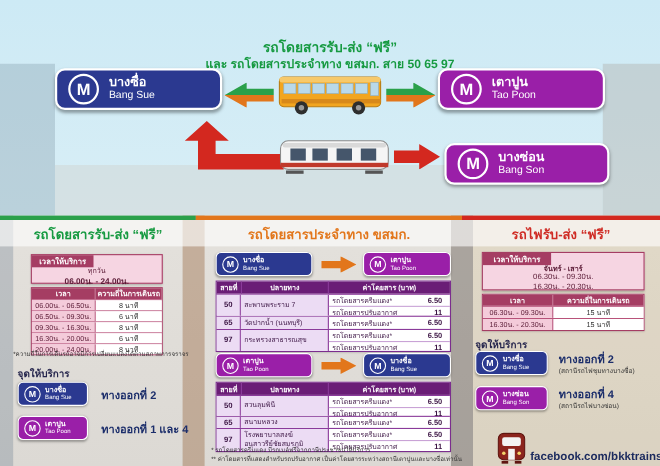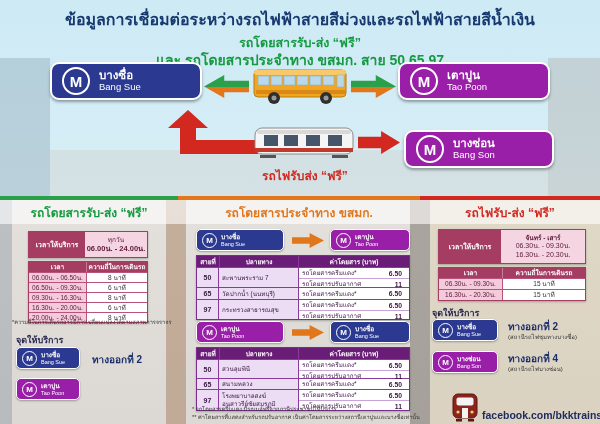--- a/index.html
+++ b/index.html
@@ -7,21 +7,21 @@
   .stage{position:relative;width:600px;height:424px;overflow:hidden;background:linear-gradient(#cdeaf5,#d8eef6 45%);}
   .abs{position:absolute;}
   
   .ph{position:absolute;opacity:.8;}
   .bottom-band{position:absolute;left:0;top:196px;width:600px;height:228px;
     background:linear-gradient(#e4e1dc,#dcd9d4);}
   .strip{position:absolute;top:196px;height:228px;}
   .overlayband{position:absolute;left:0;top:200px;width:600px;height:24px;background:rgba(255,255,255,.6);}
   .title{position:absolute;left:0;top:7px;width:600px;text-align:center;font-size:16px;font-weight:bold;color:#16386e;}
   .sub1{position:absolute;left:0;top:33px;width:600px;text-align:center;font-size:12.5px;font-weight:bold;color:#169a41;}
-  .sub2{position:absolute;left:0;top:49px;width:600px;text-align:center;font-size:14px;font-weight:bold;color:#169a41;}
+  .sub2{position:absolute;left:0;top:49px;width:600px;text-align:center;font-size:11px;font-weight:bold;color:#169a41;}
   
   .bbadge{position:absolute;height:38px;border-radius:9px;border:2px solid #fff;box-shadow:0 2px 3px rgba(0,0,0,.35);
     display:flex;align-items:center;gap:9px;padding:0 0 0 10px;color:#fff;box-sizing:border-box;}
   .bbadge .mc{width:24px;height:24px;border:2px solid #fff;border-radius:50%;display:flex;align-items:center;justify-content:center;
     font-weight:bold;font-size:15px;flex:0 0 auto;}
   .bbadge .th{font-size:11.5px;font-weight:bold;line-height:1.15;}
   .bbadge .en{font-size:9.5px;line-height:1.1;}
   .mbadge{position:absolute;height:22px;border-radius:5px;border:1.5px solid #fff;box-shadow:0 1px 2px rgba(0,0,0,.3);
     display:flex;align-items:center;gap:4px;padding:0 5px;color:#fff;box-sizing:border-box;}
   .mbadge .mc{width:13px;height:13px;border:1.2px solid #fff;border-radius:50%;display:flex;align-items:center;justify-content:center;
@@ -41,21 +41,21 @@
   
   .shead{position:absolute;top:202px;height:20px;display:flex;align-items:center;justify-content:center;
     font-size:12px;font-weight:bold;}
   
   .ptable{position:absolute;border:1px solid #a53d63;background:#fff;box-shadow:0 1px 2px rgba(0,0,0,.25);}
   .ptable .hrow{display:flex;background:#a53d63;color:#fff;}
   .ptable .hcell{display:flex;align-items:center;justify-content:center;text-align:center;font-size:6.5px;font-weight:bold;}
   .ptable .drow{display:flex;border-top:1px solid #b8527a;}
   .ptable .tcell{background:#f4cbda;color:#5a1a35;display:flex;align-items:center;justify-content:center;font-size:6.5px;}
   .ptable .fcell{background:#fff;color:#333;display:flex;align-items:center;justify-content:center;font-size:6.5px;border-left:1px solid #b8527a;}
-  .svc{position:absolute;border:1px solid #a53d63;background:#f6d5e2;display:flex;box-shadow:0 1px 2px rgba(0,0,0,.25);}
+  .svc{position:absolute;border:1px solid #a53d63;background:#f6d5e2;display:flex;box-shadow:0 1px 2px rgba(0,0,0,.25);flex-direction:column;}
   .svc .lab{background:#a53d63;color:#fff;display:flex;align-items:center;justify-content:center;font-size:7px;font-weight:bold;text-align:center;}
   .svc .val{flex:1;display:flex;flex-direction:column;align-items:center;justify-content:center;color:#5a1a35;line-height:1.25;}
   
   .btable{position:absolute;border:1.5px solid #7b2d8e;background:#fff;box-shadow:0 1px 2px rgba(0,0,0,.25);}
   .btable .hrow{display:flex;background:#6a1d76;color:#fff;height:11px;}
   .btable .hrow div{display:flex;align-items:center;justify-content:center;font-size:6.5px;font-weight:bold;}
   .bt-row{display:flex;border-top:1px solid #8a3a9a;}
   .bt-line{width:22px;background:#ecdcf4;color:#3c1544;display:flex;align-items:center;justify-content:center;
     font-size:7px;font-weight:bold;border-right:1px solid #8a3a9a;box-sizing:border-box;}
   .bt-dest{width:80px;background:#ecdcf4;color:#3c1544;display:flex;flex-direction:column;align-items:flex-start;justify-content:center;
@@ -79,21 +79,20 @@
 
   <div class="ph" style="left:0;top:58px;width:50px;height:138px;background:rgba(96,118,136,.3);"></div>
   <div class="ph" style="left:548px;top:58px;width:52px;height:138px;background:rgba(140,110,90,.25);"></div>
   <div class="ph" style="left:50px;top:150px;width:498px;height:46px;background:rgba(205,195,182,.35);"></div>
   <div class="bottom-band"></div>
   <div class="strip" style="left:166px;width:20px;background:rgba(150,100,60,.4);"></div>
   <div class="strip" style="left:410px;width:20px;background:rgba(85,75,68,.4);"></div>
   <div class="strip" style="left:0;width:12px;background:rgba(100,120,140,.3);"></div>
   <div class="strip" style="left:430px;width:170px;background:rgba(215,190,140,.25);"></div>
 
-  <div class="title">ข้อมูลการเชื่อมต่อระหว่างรถไฟฟ้าสายสีม่วงและรถไฟฟ้าสายสีน้ำเงิน</div>
   <div class="sub1">รถโดยสารรับ-ส่ง “ฟรี”</div>
   <div class="sub2">และ รถโดยสารประจำทาง ขสมก. สาย 50 65 97</div>
 
   <div class="bbadge bg-blue" style="left:50px;top:62px;width:152px;">
     <div class="mc">
         <span>M</span>
       </div>
     <div>
       <div class="th">บางซื่อ</div>
       <div class="en">Bang Sue</div>
@@ -150,21 +149,20 @@
   <div class="bbadge bg-purple" style="left:404px;top:130px;width:150px;">
     <div class="mc">
         <span>M</span>
       </div>
     <div>
       <div class="th">บางซ่อน</div>
       <div class="en">Bang Son</div>
     </div>
   </div>
 
-  <div class="train-label">รถไฟรับส่ง “ฟรี”</div>
 
   <div class="abs" style="left:0;top:196px;width:178px;height:4px;background:#2aa04a;"></div>
   <div class="abs" style="left:178px;top:196px;width:242px;height:4px;background:#e2761b;"></div>
   <div class="abs" style="left:420px;top:196px;width:180px;height:4px;background:#d3281f;"></div>
   <div class="overlayband"></div>
   <div class="shead" style="left:0;width:178px;color:#169a41;">รถโดยสารรับ-ส่ง “ฟรี”</div>
   <div class="shead" style="left:420px;width:180px;color:#cf2b24;">รถไฟรับ-ส่ง “ฟรี”</div>
   <div class="shead" style="left:178px;width:242px;color:#e2761b;">รถโดยสารประจำทาง ขสมก.</div>
 
   <div class="svc" style="left:28px;top:231px;width:118px;height:25px;">
@@ -219,20 +217,21 @@
 
   <div class="mbadge bg-purple" style="left:16px;top:378px;width:64px;">
     <div class="mc">
         <span>M</span>
       </div>
     <div>
         <div class="th">เตาปูน</div>
         <div class="en">Tao Poon</div>
       </div>
   </div>
+  <div class="exitline" style="left:92px;top:383px;">ทางออกที่ 1 และ 4</div>
 
   <div class="mbadge bg-blue" style="left:196px;top:229px;width:88px;">
     <div class="mc">
         <span>M</span>
       </div>
     <div>
         <div class="th">บางซื่อ</div>
         <div class="en">Bang Sue</div>
       </div>
   </div>

